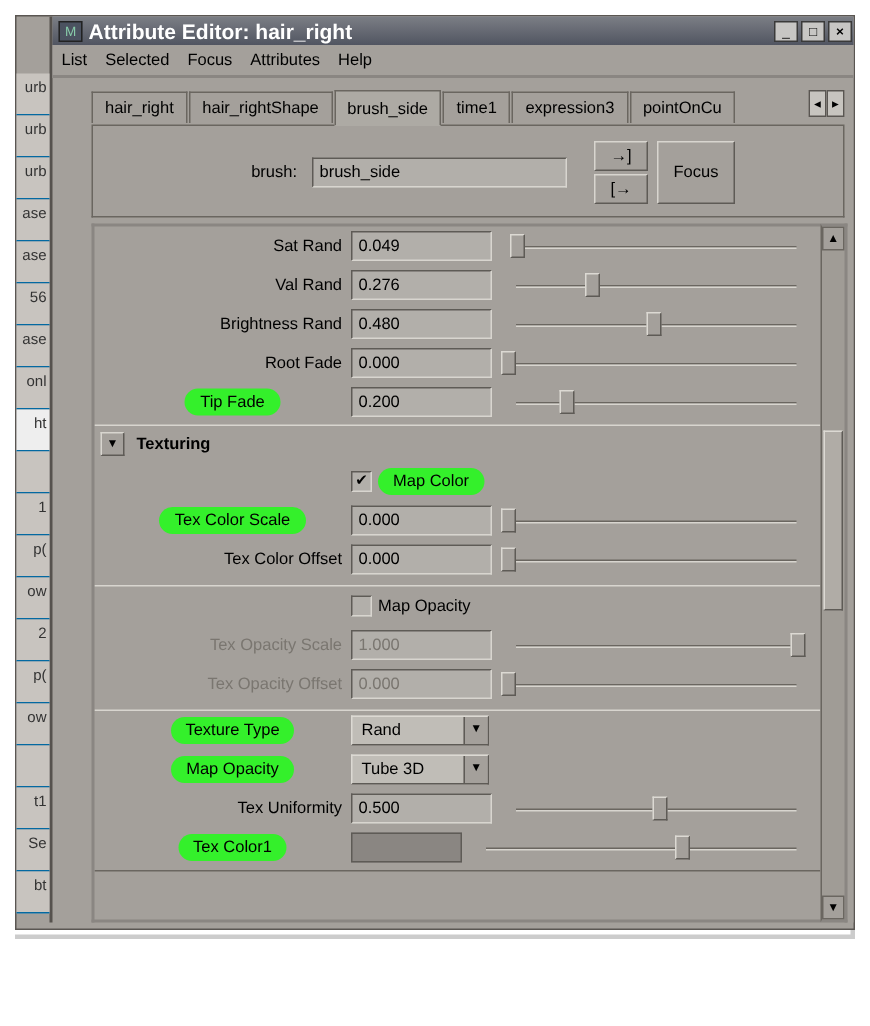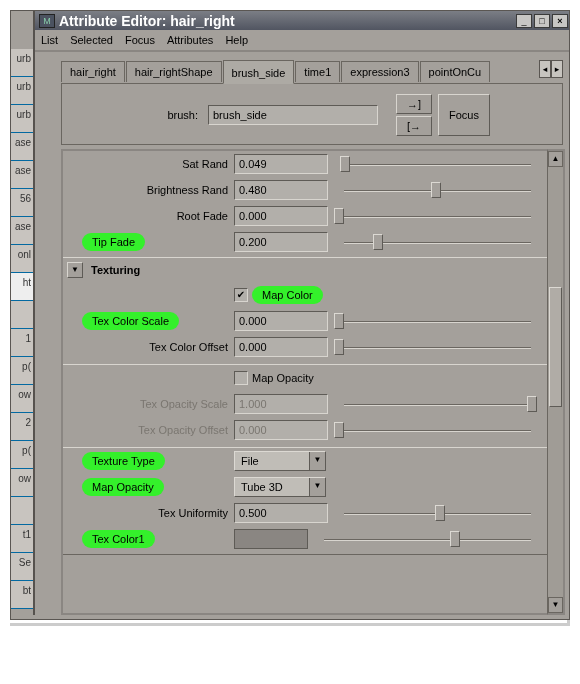--- a/index.html
+++ b/index.html
@@ -239,21 +239,21 @@
     border-bottom: 1px solid #5e5b56;
   }
 
   .hl { 
     background: #34f02b;
     border-radius: 9px;
     padding: 3px 10px 3px 10px;
     display: inline-block;
     color: #000;
   }
-  .hl-wrap { display: flex; justify-content: flex-start; width: 146px; }
+  .hl-wrap { display: flex; justify-content: center; width: 146px; }
 
   .section {
     border-top: 1px solid #d8d5cf;
     border-bottom: 1px solid #6a6660;
     margin: 2px 0;
   }
   .section-head {
     display: flex; align-items: center;
     padding: 4px 4px;
     font-weight: bold;
@@ -384,20 +384,28 @@
 
       <div class="row">
         <span class="lbl">Sat Rand</span>
         <input class="tf numf" value="0.049" style="">
         <div class="slider">
           <div class="groove"></div>
                 <div class="thumb" style="left:3%"></div>
         </div>
       </div>
 
+      <div class="row">
+        <span class="lbl">Val Rand</span>
+        <input class="tf numf" value="0.276" style="">
+        <div class="slider">
+          <div class="groove"></div>
+                <div class="thumb" style="left:27%"></div>
+        </div>
+      </div>
 
       <div class="row">
         <span class="lbl">Brightness Rand</span>
         <input class="tf numf" value="0.480" style="">
         <div class="slider">
           <div class="groove"></div>
                 <div class="thumb" style="left:47%"></div>
         </div>
       </div>
 
@@ -481,21 +489,21 @@
           </div>
         </div>
 
         <div class="section" style="border-bottom:none; margin-top:4px;">
           <div class="row">
             <div class="hl-wrap">
                     <span class="hl">Texture Type</span>
                   </div>
             <span style="width:6px"></span>
             <div class="dd">
-              <span>File</span>
+              <span>Rand</span>
               <span class="arrdn">▼</span>
             </div>
           </div>
 
           <div class="row">
             <div class="hl-wrap">
                     <span class="hl">Map Opacity</span>
                   </div>
             <span style="width:6px"></span>
             <div class="dd">

